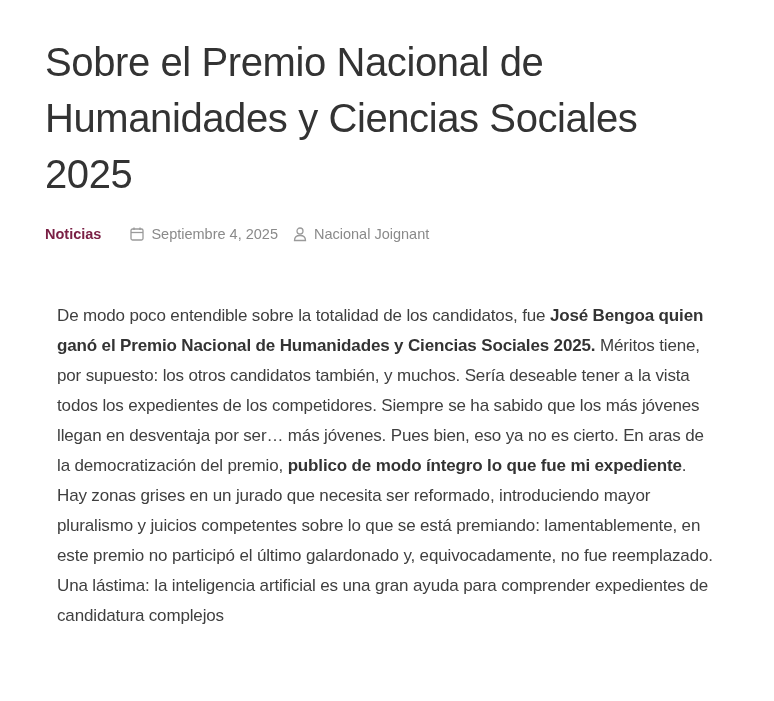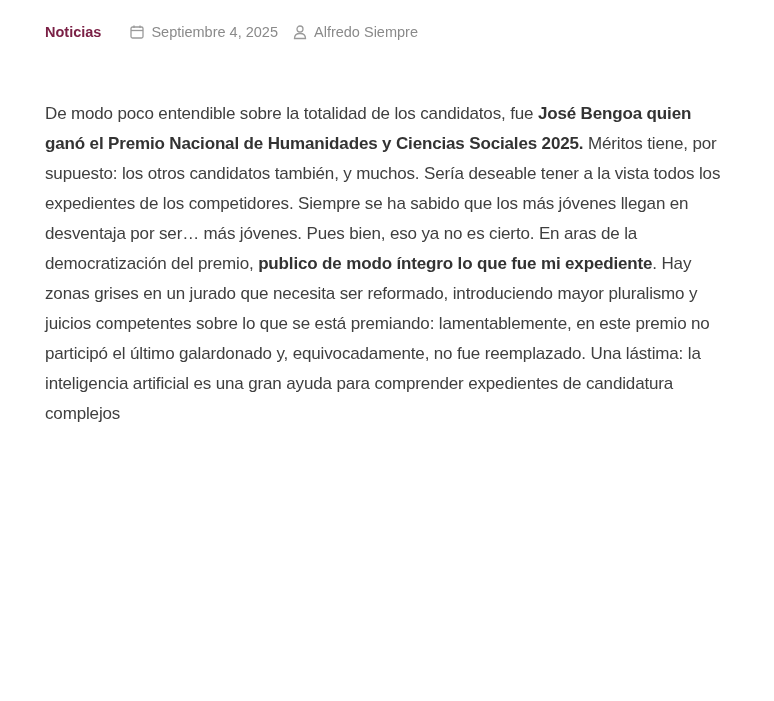--- a/index.html
+++ b/index.html
@@ -56,31 +56,32 @@
     }
     .content {
       margin-top: 55px;
       font-size: 17px;
       line-height: 30px;
       color: #3f3f3f;
       width: 680px;
       letter-spacing: -0.15px;
     }
     .content p {
-      margin: 0;
+      margin: 12px;
     }
     .content strong {
       font-weight: 700;
       color: #333333;
     }
   </style>
 </head>
 <body>
 
 <div class="article">
+  <h1 class="title">Sobre el Premio Nacional de Humanidades y Ciencias Sociales 2025</h1>
 
   <div class="meta">
     <a class="category" href="#">Noticias</a>
 
     <span class="item">
       <span class="icon">
         <svg width="16" height="16" viewBox="0 0 16 16" fill="none" stroke="#9a9a9a" stroke-width="1.3">
           <rect x="2" y="3" width="12" height="11" rx="1.5"></rect>
           <line x1="2" y1="6.5" x2="14" y2="6.5"></line>
           <line x1="5" y1="1.5" x2="5" y2="4"></line>
@@ -90,20 +91,20 @@
       <span>Septiembre 4, 2025</span>
     </span>
 
     <span class="item">
       <span class="icon">
         <svg width="16" height="16" viewBox="0 0 16 16" fill="none" stroke="#9a9a9a" stroke-width="1.3">
           <circle cx="8" cy="5" r="3"></circle>
           <path d="M2.5 14.5 C2.5 11 5 9.5 8 9.5 C11 9.5 13.5 11 13.5 14.5 Z"></path>
         </svg>
       </span>
-      <span>Alfredo Siempre</span>
+      <span>Nacional Joignant</span>
     </span>
   </div>
 
   <div class="content">
     <p><span>De modo poco entendible sobre la totalidad de los candidatos, fue </span><strong>José Bengoa quien ganó el Premio Nacional de Humanidades y Ciencias Sociales 2025.</strong><span> Méritos tiene, por supuesto: los otros candidatos también, y muchos. Sería deseable tener a la vista todos los expedientes de los competidores. Siempre se ha sabido que los más jóvenes llegan en desventaja por ser… más jóvenes. Pues bien, eso ya no es cierto. En aras de la democratización del premio, </span><strong>publico de modo íntegro lo que fue mi expediente</strong><span>. Hay zonas grises en un jurado que necesita ser reformado, introduciendo mayor pluralismo y juicios competentes sobre lo que se está premiando: lamentablemente, en este premio no participó el último galardonado y, equivocadamente, no fue reemplazado. Una lástima: la inteligencia artificial es una gran ayuda para comprender expedientes de candidatura complejos</span></p>
   </div>
 </div>
 
 </body></html>

